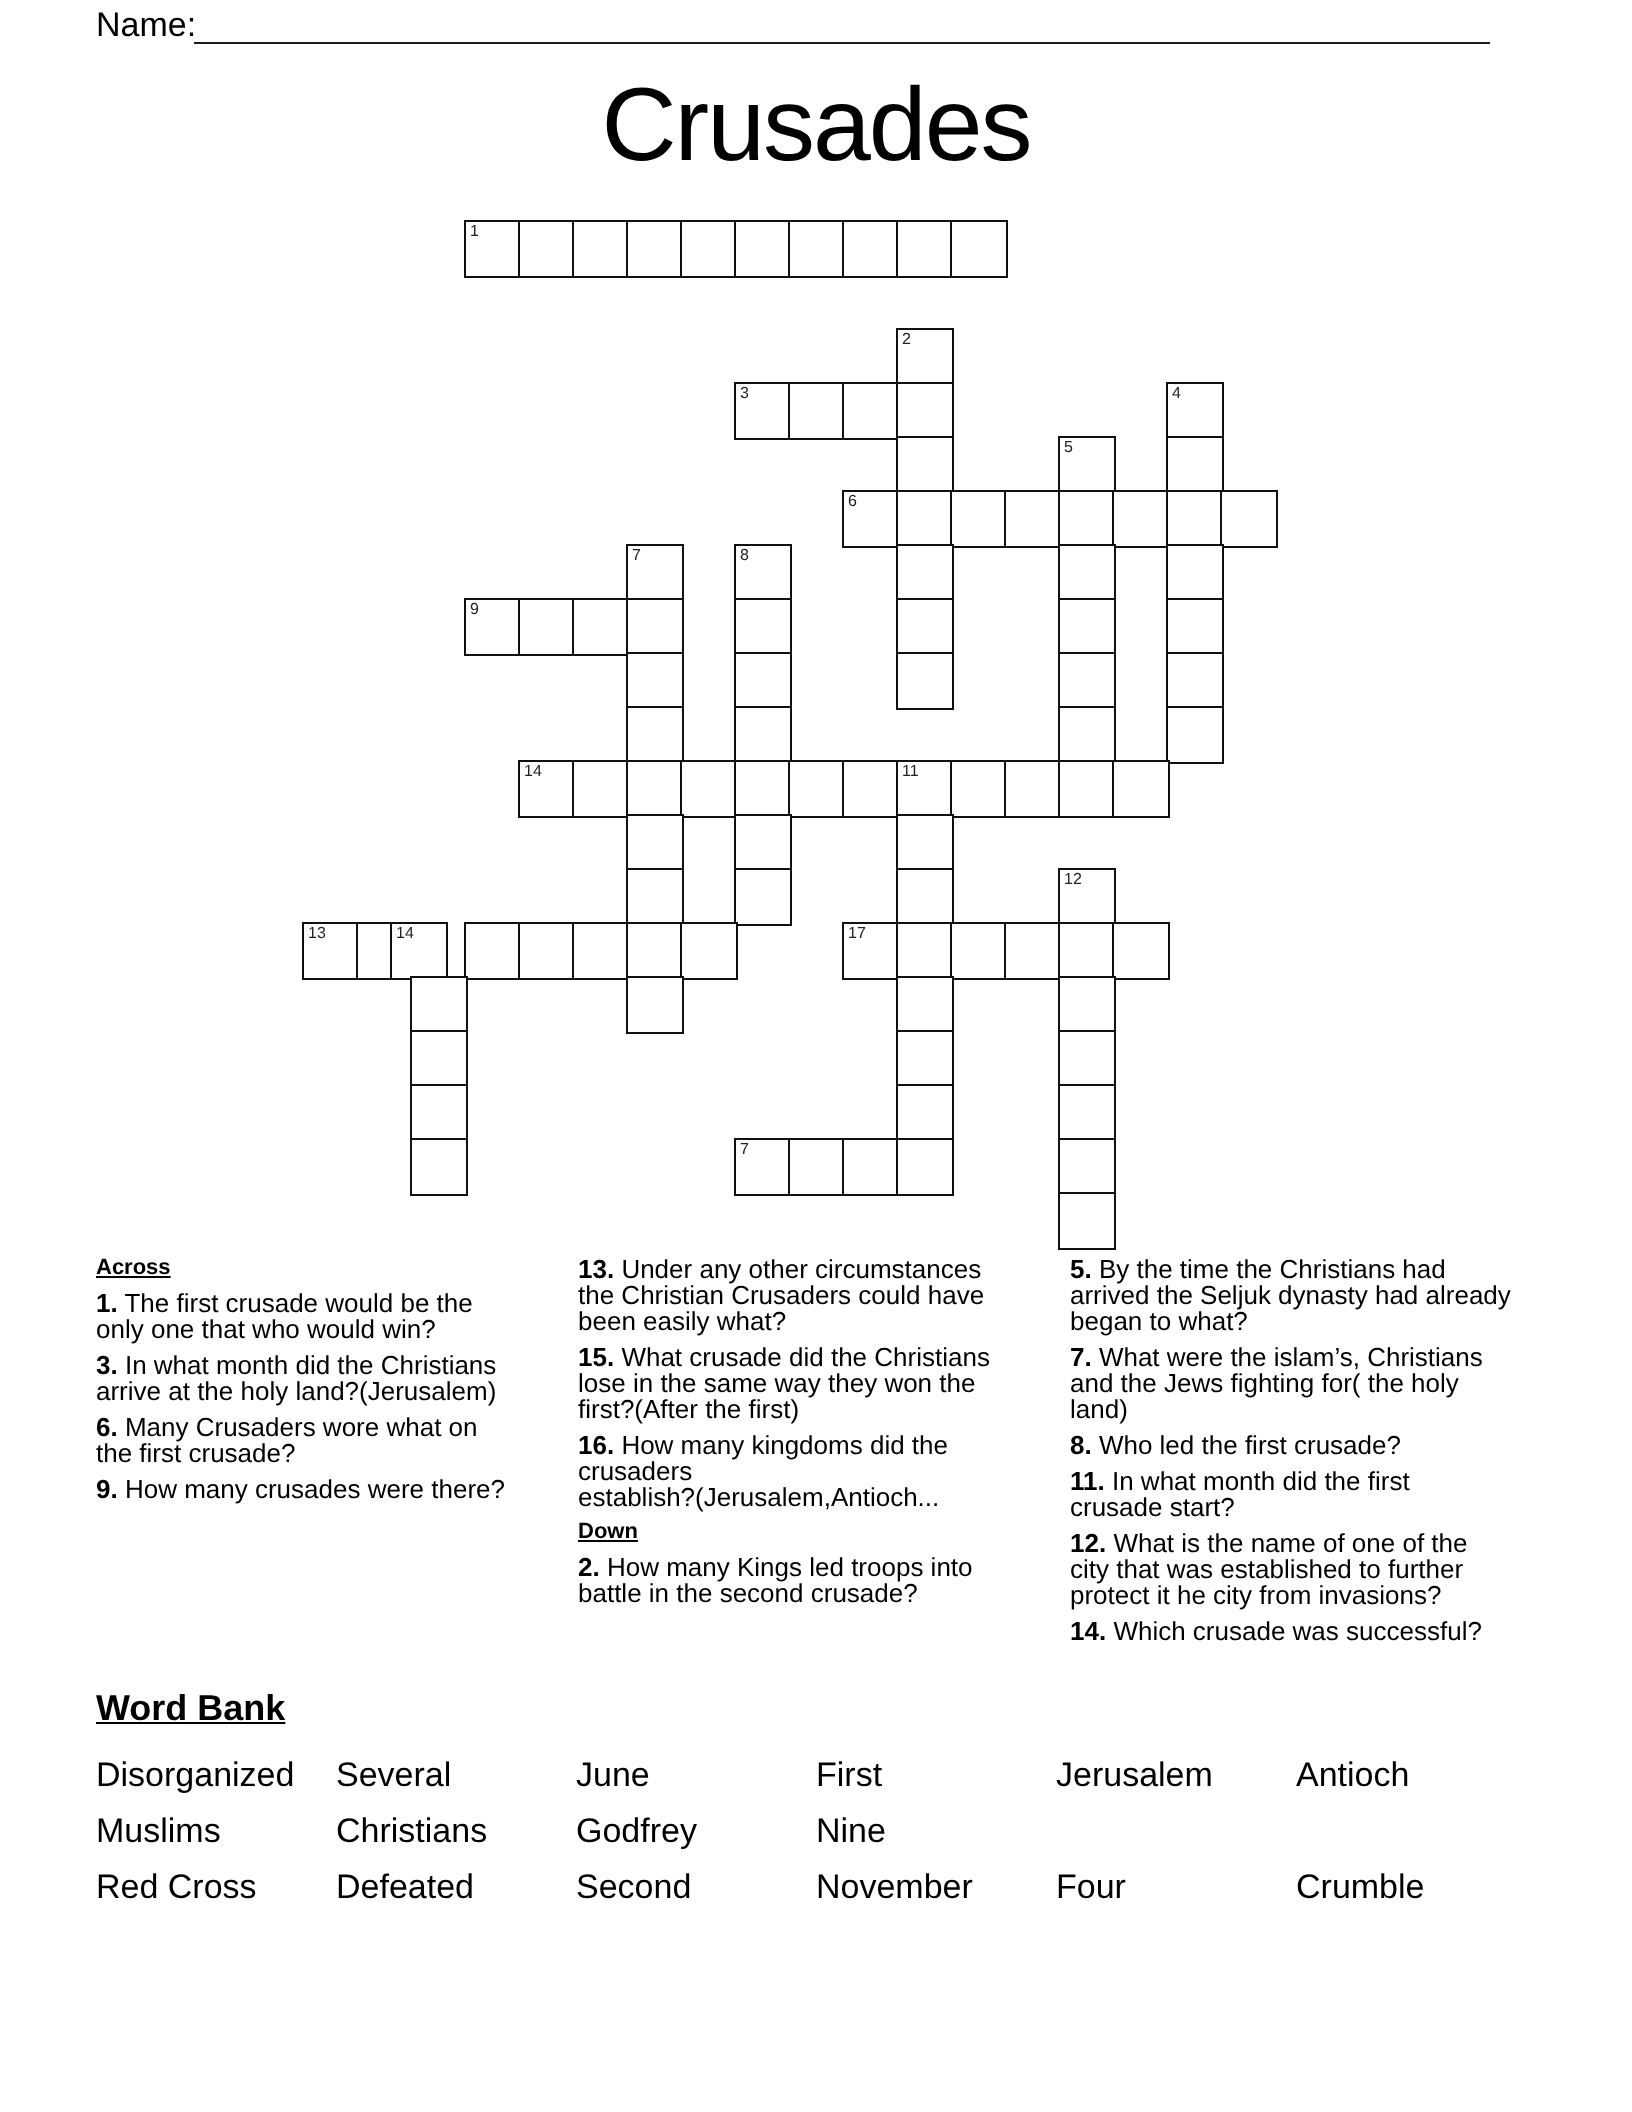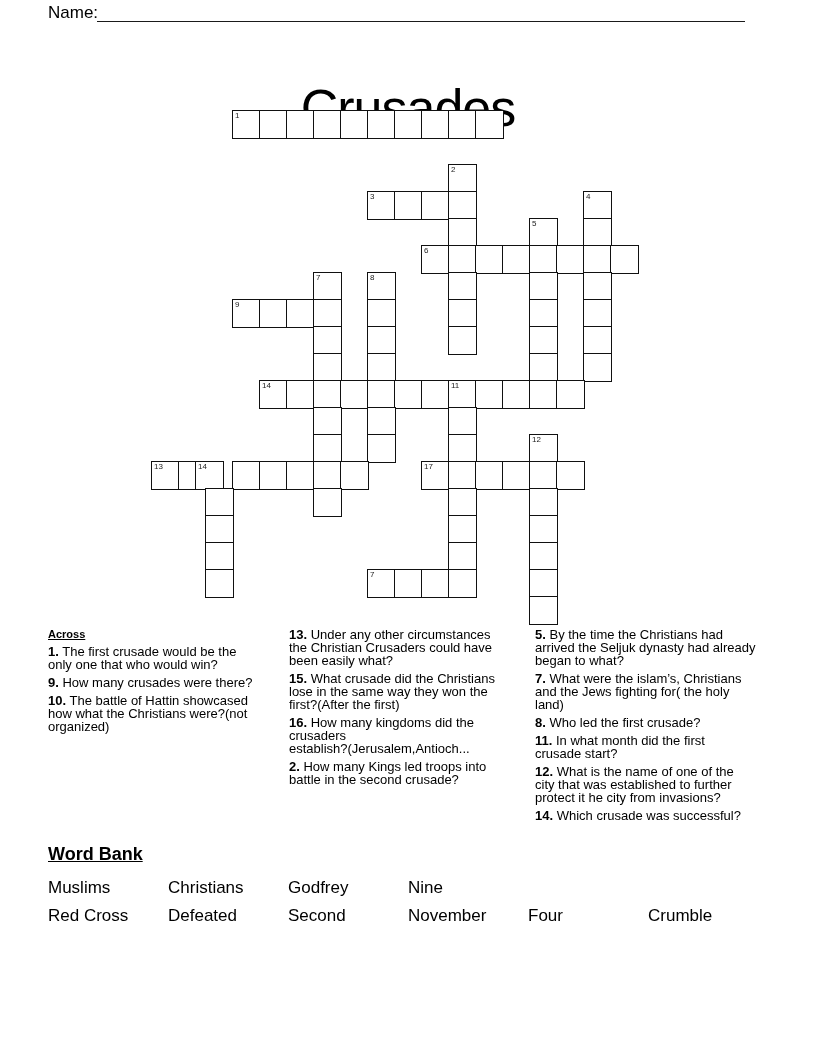--- a/index.html
+++ b/index.html
@@ -29,21 +29,20 @@
   }
   .title {
     position: absolute;
     top: 33px;
     left: 0;
     width: 100%;
     text-align: center;
     font-size: 52px;
     font-weight: normal;
     letter-spacing: -1px;
-    margin-top: 45px;
   }
   .grid {
     position: absolute;
     left: 151px;
     top: 110px;
     width: 488px;
     height: 515px;
   }
   .cell {
     position: absolute;
@@ -242,35 +241,37 @@
       <div class="cell" style="left: 243px; top: 459px;"></div>
       <div class="cell" style="left: 270px; top: 459px;"></div>
       <div class="cell" style="left: 297px; top: 459px;"></div>
       <div class="cell" style="left: 378px; top: 459px;"></div>
       <div class="cell" style="left: 378px; top: 486px;"></div>
     </div>
   <div class="clue-col" id="clue-col-1">
       <div class="clue-heading">Across</div>
       <p class="clue"><b>1.</b> The first crusade would be the
 only one that who would win?</p>
+      <p class="clue"><b>3.</b> In what month did the Christians
+arrive at the holy land?(Jerusalem)</p>
+      <p class="clue"><b>6.</b> Many Crusaders wore what on
+the first crusade?</p>
       <p class="clue"><b>9.</b> How many crusades were there?</p>
-      <p class="clue"><b>10.</b> The battle of Hattin showcased
-how what the Christians were?(not
-organized)</p>
     </div>
   <div class="clue-col" id="clue-col-2">
       <p class="clue"><b>13.</b> Under any other circumstances
 the Christian Crusaders could have
 been easily what?</p>
       <p class="clue"><b>15.</b> What crusade did the Christians
 lose in the same way they won the
 first?(After the first)</p>
       <p class="clue"><b>16.</b> How many kingdoms did the
 crusaders
 establish?(Jerusalem,Antioch...</p>
+      <div class="clue-heading">Down</div>
       <p class="clue"><b>2.</b> How many Kings led troops into
 battle in the second crusade?</p>
     </div>
   <div class="clue-col" id="clue-col-3">
       <p class="clue"><b>5.</b> By the time the Christians had
 arrived the Seljuk dynasty had already
 began to what?</p>
       <p class="clue"><b>7.</b> What were the islam’s, Christians
 and the Jews fighting for( the holy
 land)</p>
@@ -278,17 +279,18 @@
       <p class="clue"><b>11.</b> In what month did the first
 crusade start?</p>
       <p class="clue"><b>12.</b> What is the name of one of the
 city that was established to further
 protect it he city from invasions?</p>
       <p class="clue"><b>14.</b> Which crusade was successful?</p>
     </div>
   <div class="wordbank">
     <div class="wb-heading">Word Bank</div>
     <div>
+        <div class="wb-row"><span class="wb-word">Disorganized</span><span class="wb-word">Several</span><span class="wb-word">June</span><span class="wb-word">First</span><span class="wb-word">Jerusalem</span><span class="wb-word">Antioch</span></div>
         <div class="wb-row"><span class="wb-word">Muslims</span><span class="wb-word">Christians</span><span class="wb-word">Godfrey</span><span class="wb-word">Nine</span></div>
         <div class="wb-row"><span class="wb-word">Red Cross</span><span class="wb-word">Defeated</span><span class="wb-word">Second</span><span class="wb-word">November</span><span class="wb-word">Four</span><span class="wb-word">Crumble</span></div>
       </div>
   </div>
 </div>
 
 </body></html>

